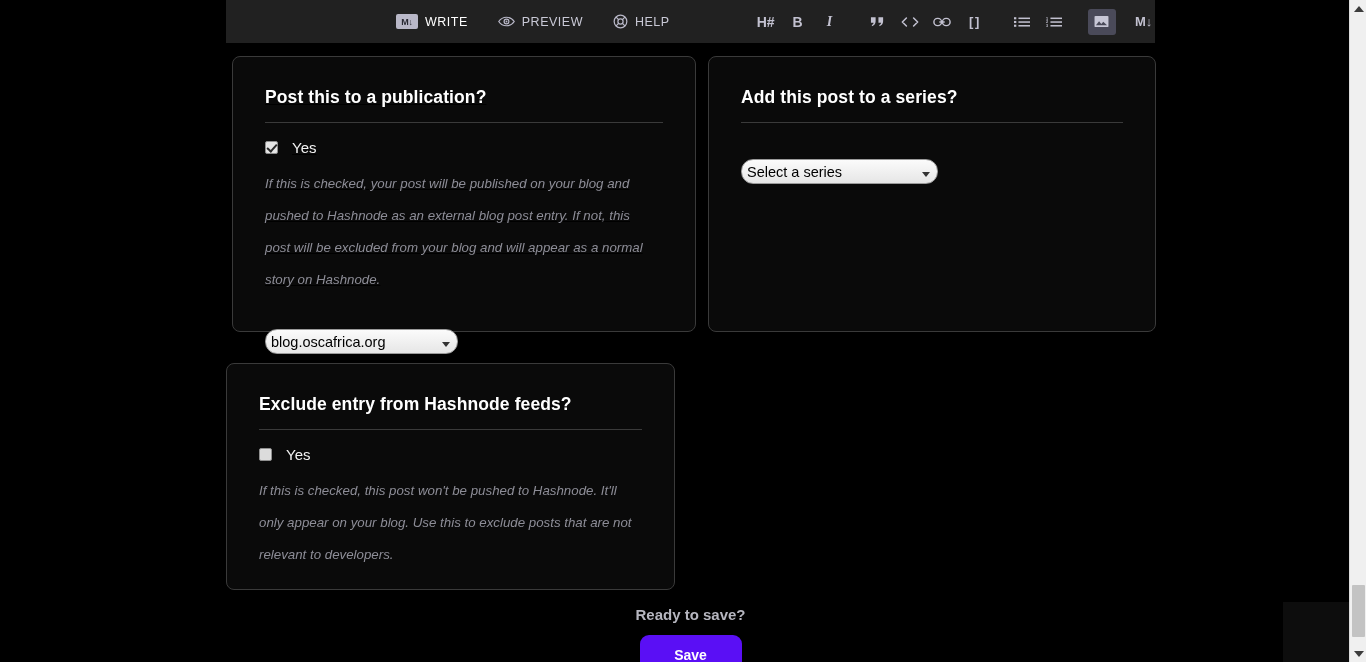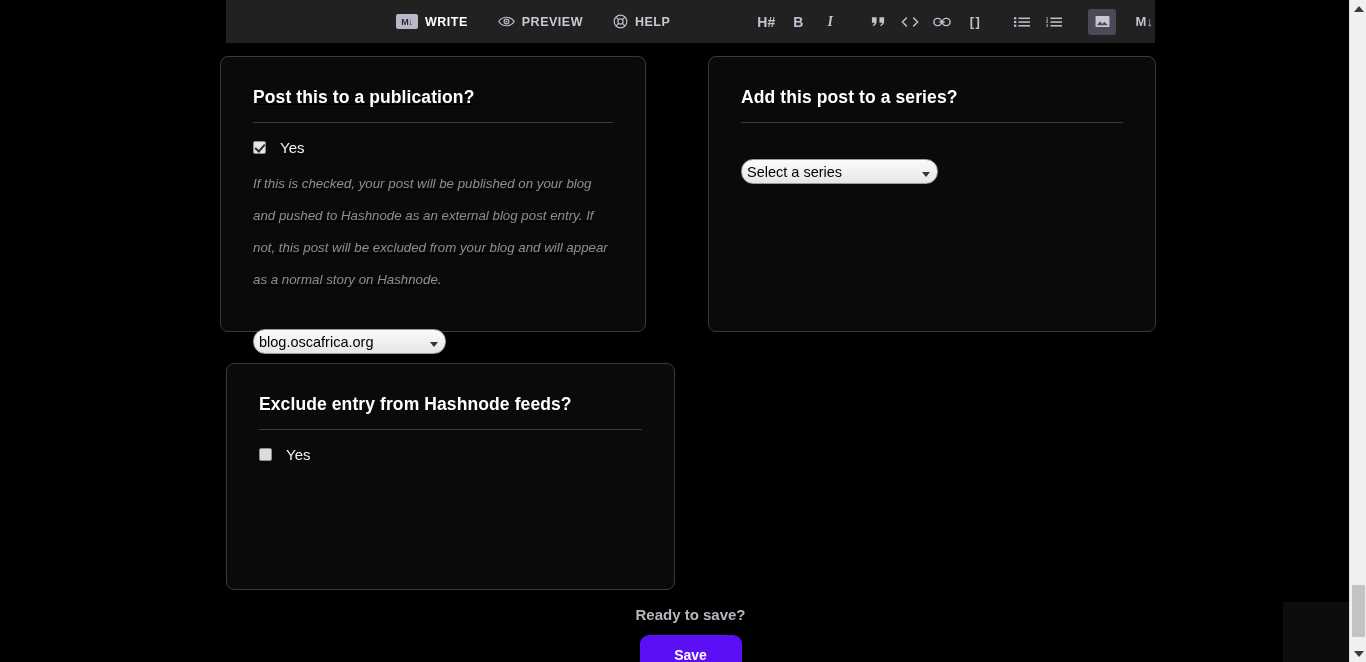--- a/index.html
+++ b/index.html
@@ -14,21 +14,21 @@
 
   
   .toolbar {
     position: absolute; left: 226px; top: 0; width: 929px; height: 43px;
     background: #212121;
     display: flex; align-items: center;
   }
   .tool-tabs { display: flex; align-items: center; gap: 30px; margin-left: 170px; }
   .tab { display: flex; align-items: center; gap: 7px; cursor: pointer; }
   .tab-label {
-    font-size: 12.5px; font-weight: bold; letter-spacing: .5px;
+    font-size: 12.5px; font-weight: normal; letter-spacing: .5px;
     color: #c9c9d6;
   }
   .tab.active .tab-label { color: #ffffff; }
   .md-badge {
     display:inline-flex; align-items:center; justify-content:center;
     width: 22px; height: 15px; border-radius: 2px;
     background: #b9b8c8; color:#2a2a33;
     font-size: 9px; font-weight: bold; letter-spacing:-.3px;
     font-family: "Liberation Sans", sans-serif;
   }
@@ -44,21 +44,21 @@
   .gap-l { margin-left: 16px; }
   .gap-s { margin-left: 10px; }
 
   
   .card {
     position: absolute;
     background: #0a0a0a;
     border: 1px solid #3a3a3a;
     border-radius: 8px;
   }
-  #card-pub   { left: 220px; top: 56px;  width: 426px; height: 276px; text-decoration: underline; }
+  #card-pub   { left: 232px; top: 56px;  width: 464px; height: 276px; text-decoration: underline; }
   #card-ser   { left: 708px; top: 56px;  width: 448px; height: 276px; }
   #card-feed  { left: 226px; top: 363px; width: 449px; height: 227px; }
 
   .card-title {
     margin: 0; padding: 30px 32px 0 32px;
     color: #ffffff; font-size: 17.5px; font-weight: bold;
     letter-spacing: .1px;
   }
   .divider {
     margin: 14px 32px 0 32px; height: 1px; background: #3a3a3a;
@@ -274,20 +274,21 @@
   </div>
 
   <div class="card" id="card-feed">
     <h2 class="card-title">Exclude entry from Hashnode feeds?</h2>
     <div class="divider"></div>
     <div class="card-body">
       <div class="check-row">
         <span class="chk"></span>
         <span class="chk-label">Yes</span>
       </div>
+      <p class="help-text" style="max-width:375px;">If this is checked, this post won't be pushed to Hashnode. It'll only appear on your blog. Use this to exclude posts that are not relevant to developers.</p>
     </div>
   </div>
 
   <div class="footer">
     <div class="ready-text">Ready to save?</div>
     <button class="save-btn">Save</button>
   </div>
 
   <div class="dark-strip"></div>
 

